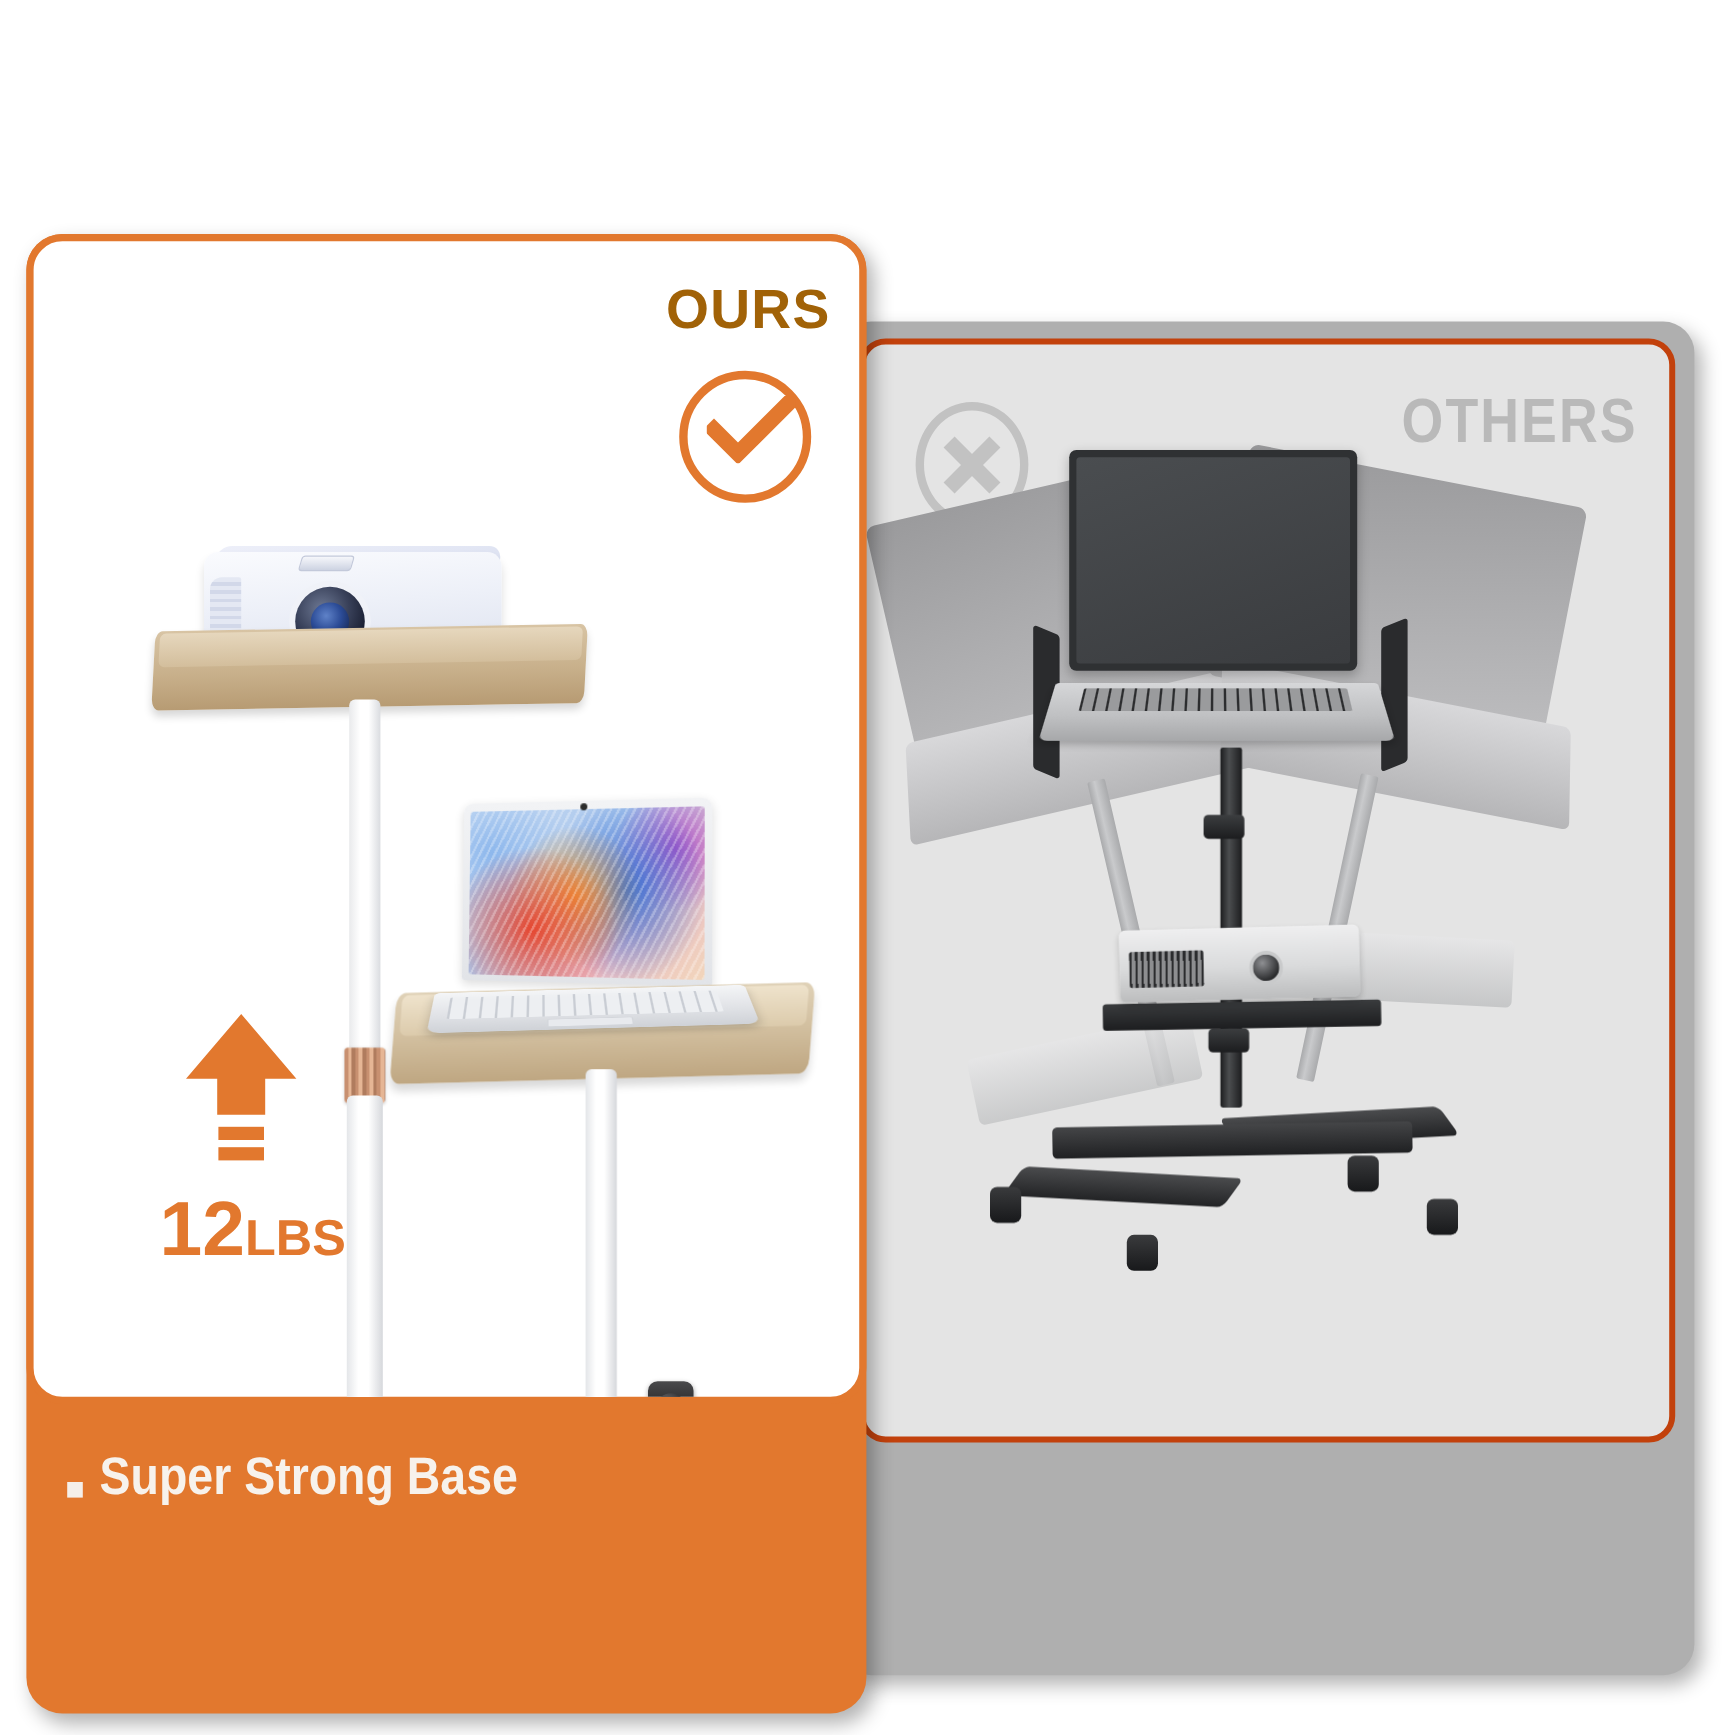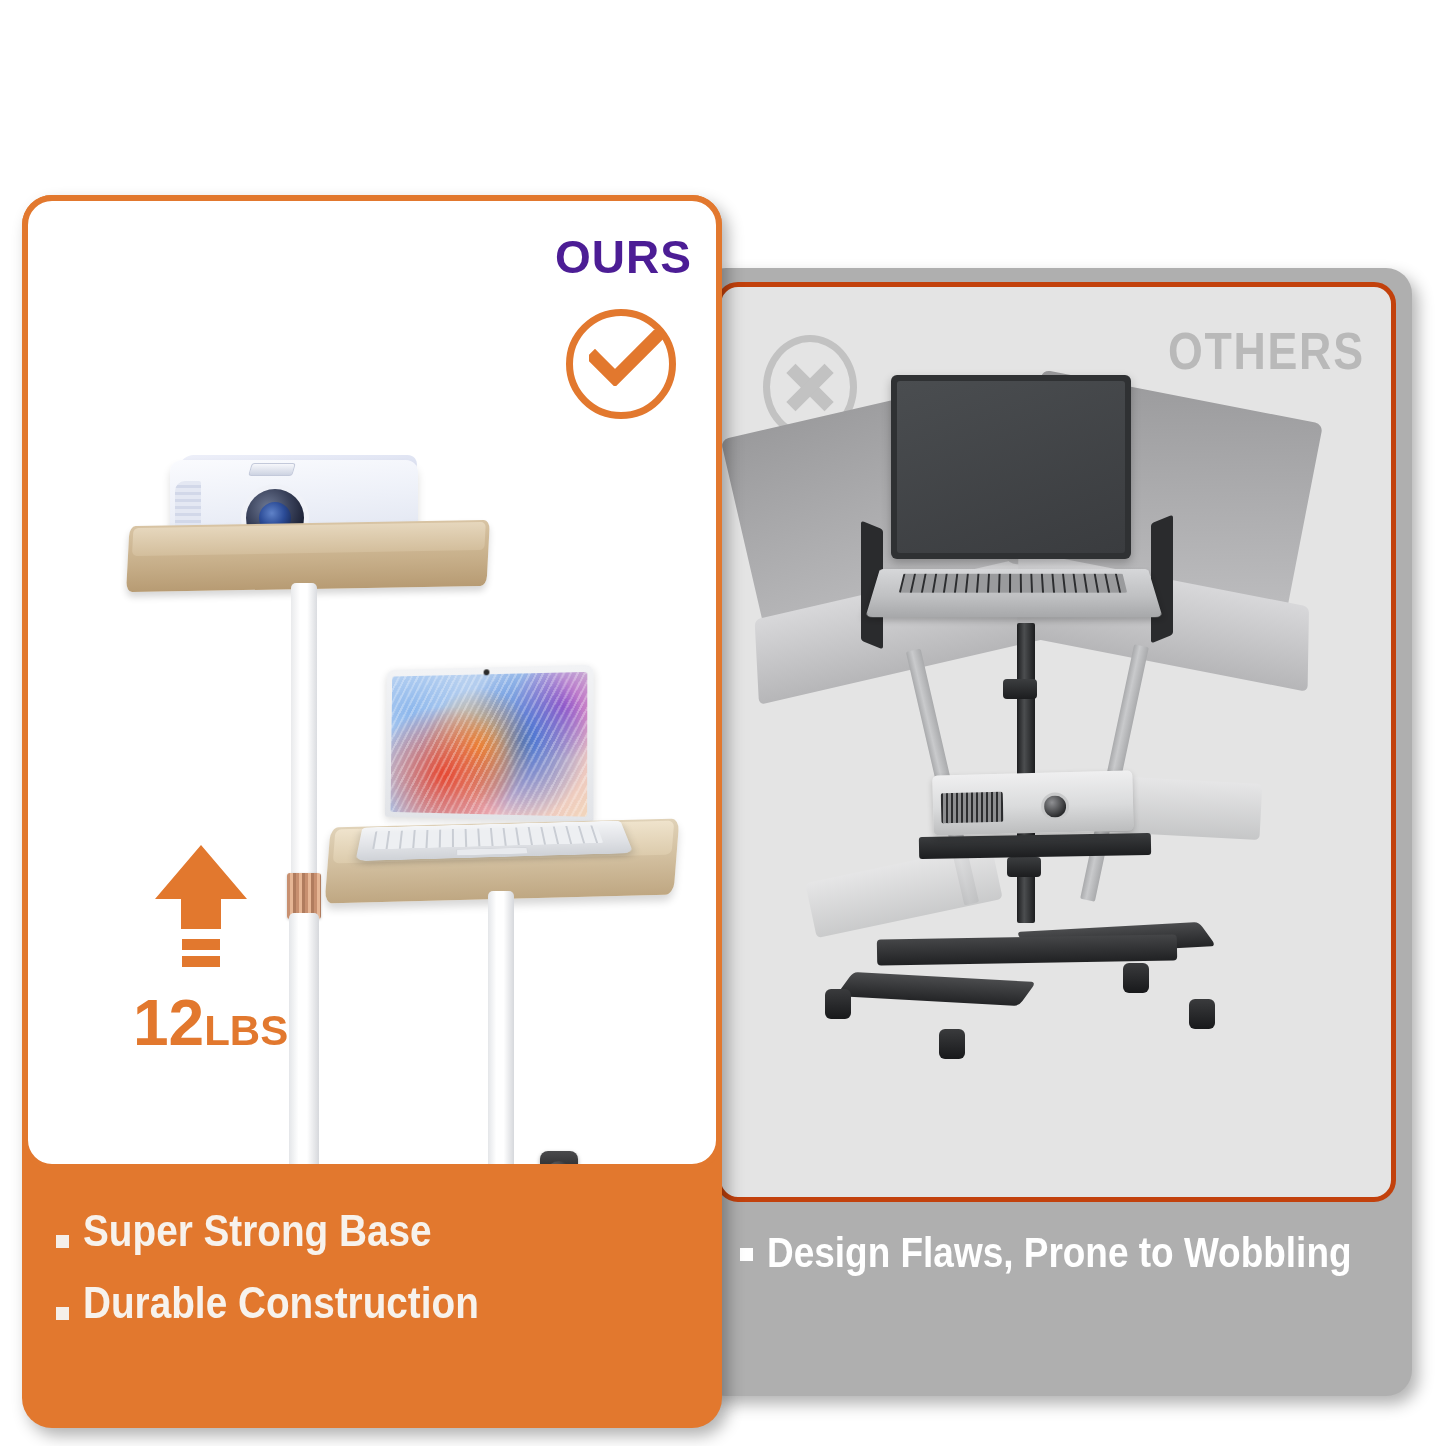--- a/index.html
+++ b/index.html
@@ -91,21 +91,21 @@
     position: absolute; left: 0px; top: 0px;
     width: 700px; height: 975px;
     background: #ffffff;
     border: 6px solid #E2782E;
     border-radius: 30px;
     overflow: hidden;
   }
   .ours-label {
     position: absolute; right: 24px; top: 30px;
     font-size: 46px; line-height: 52px; font-weight: bold;
-    color: #4c1d95; letter-spacing: 1px;
+    color: #a16207; letter-spacing: 1px;
     font-family: "Liberation Sans", sans-serif;
     white-space: nowrap;
   }
   .check-badge {
     position: absolute; right: 40px; top: 108px;
     width: 110px; height: 110px;
     border: 7px solid #E2782E; border-radius: 50%;
   }
   .check-mark {
     position: absolute; left: 16px; top: 14px; width: 74px; height: 56px;
@@ -424,24 +424,20 @@
         <div class="black-base-bar"></div>
         <div class="black-base-leg bbl-front"></div>
         <div class="small-caster sc1"></div>
         <div class="small-caster sc2"></div>
         <div class="small-caster sc3"></div>
         <div class="small-caster sc4"></div>
       </div>
     </div>
 
     <div class="others-bullets">
-      <div class="bullet-row">
-        <span class="bullet-sq"></span>
-        <span class="bullet-txt">Design Flaws, Prone to Wobbling</span>
-      </div>
     </div>
   </div>
 
   <div class="panel-ours">
 
     <div class="ours-card">
 
       <div class="ours-label">OURS</div>
 
       <div class="check-badge">
@@ -491,20 +487,16 @@
           <span class="weight-num">12</span><span class="weight-unit">LBS</span>
         </div>
       </div>
     </div>
 
     <div class="ours-bullets">
       <div class="bullet-row">
         <span class="bullet-sq"></span>
         <span class="bullet-txt">Super Strong Base</span>
       </div>
-      <div class="bullet-row">
-        <span class="bullet-sq"></span>
-        <span class="bullet-txt">Durable Construction</span>
-      </div>
     </div>
   </div>
 
 </div>
 
 </body></html>

